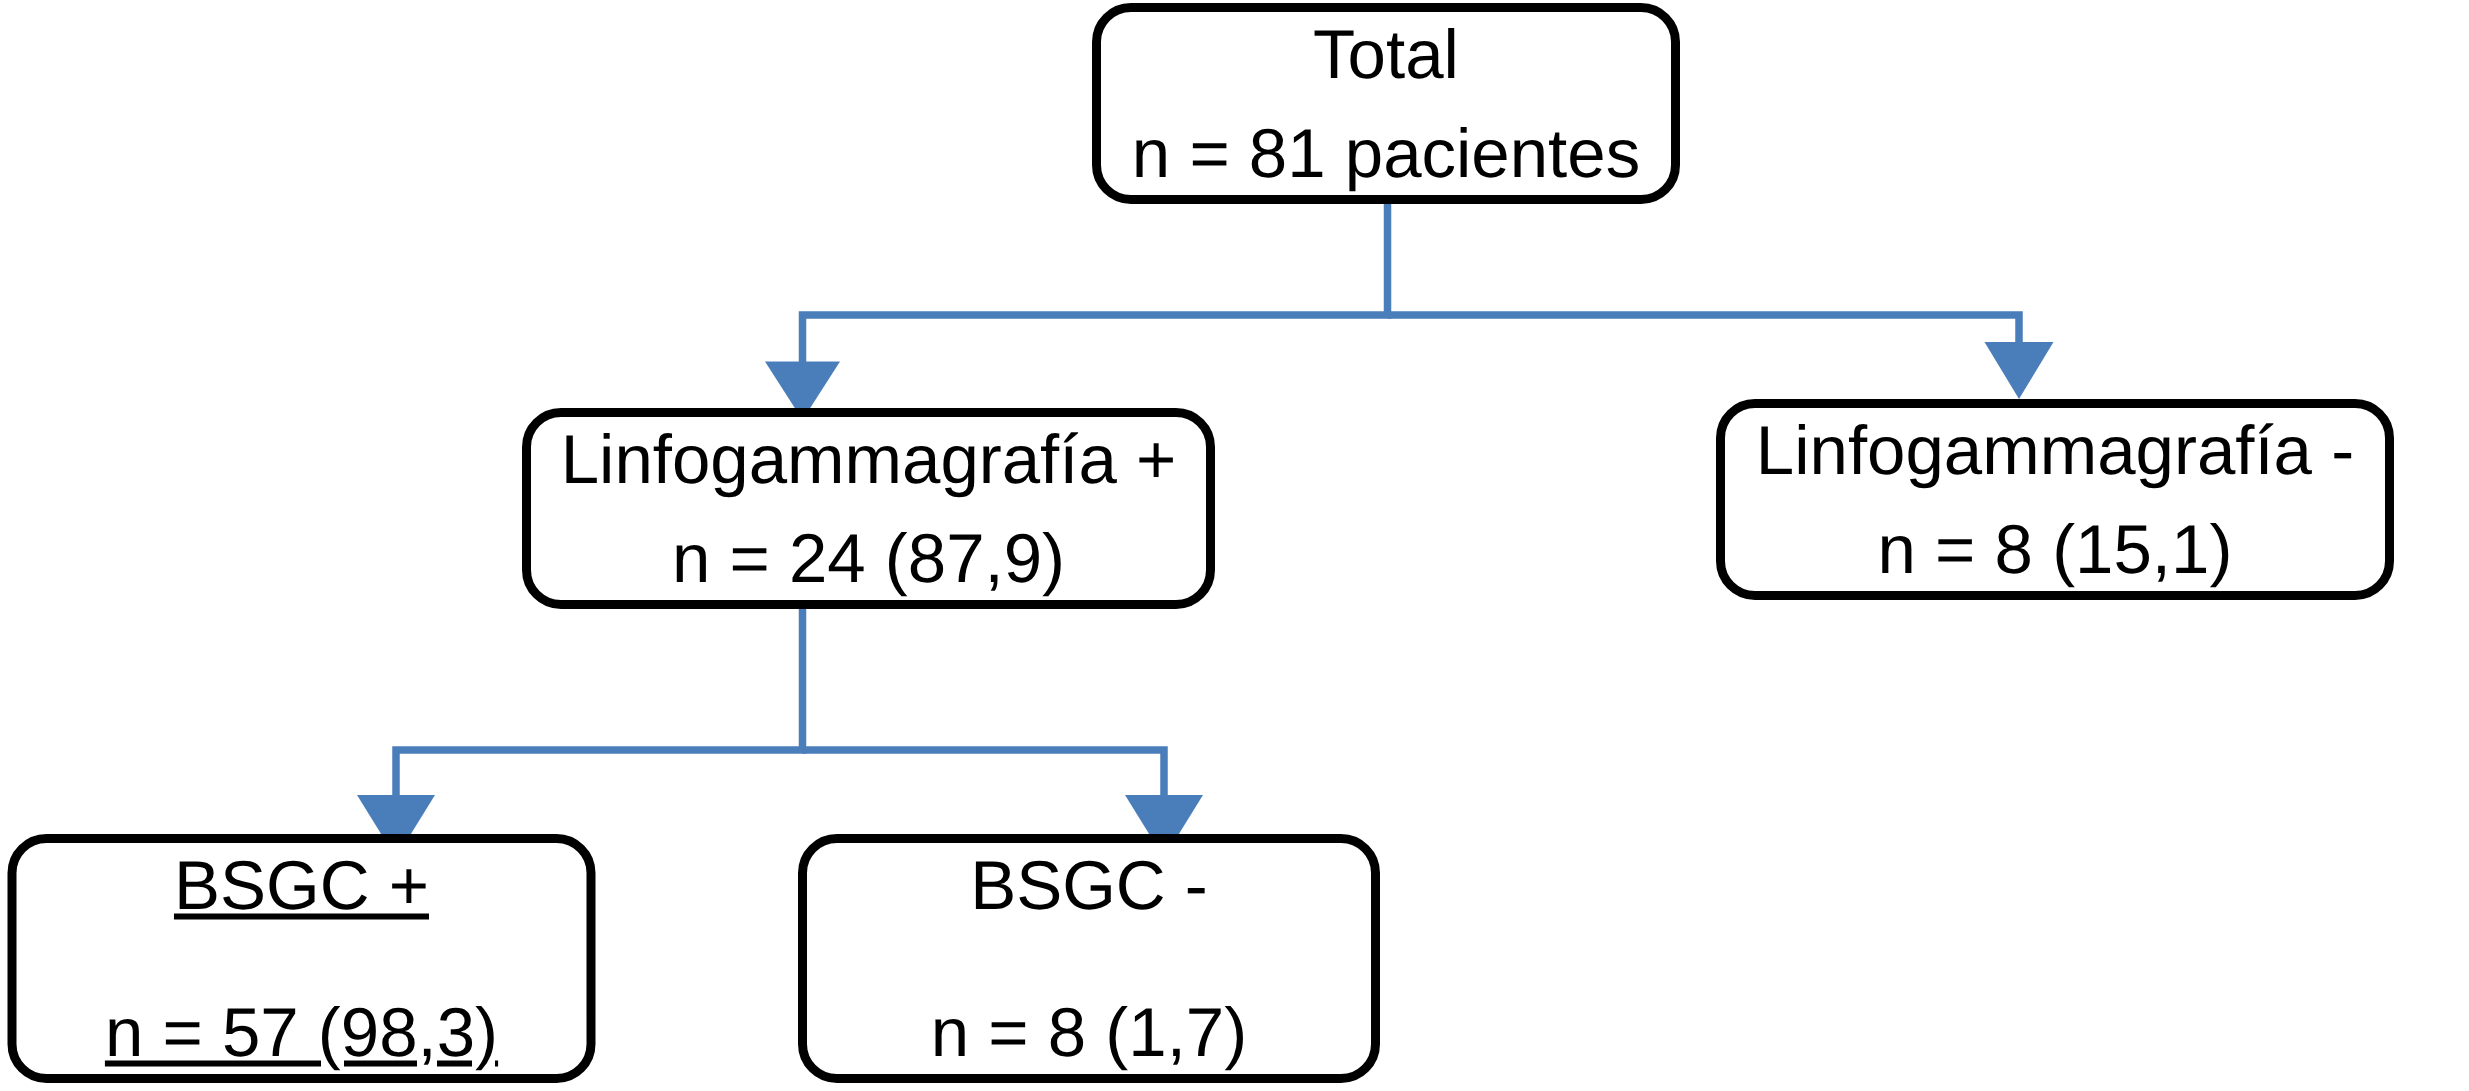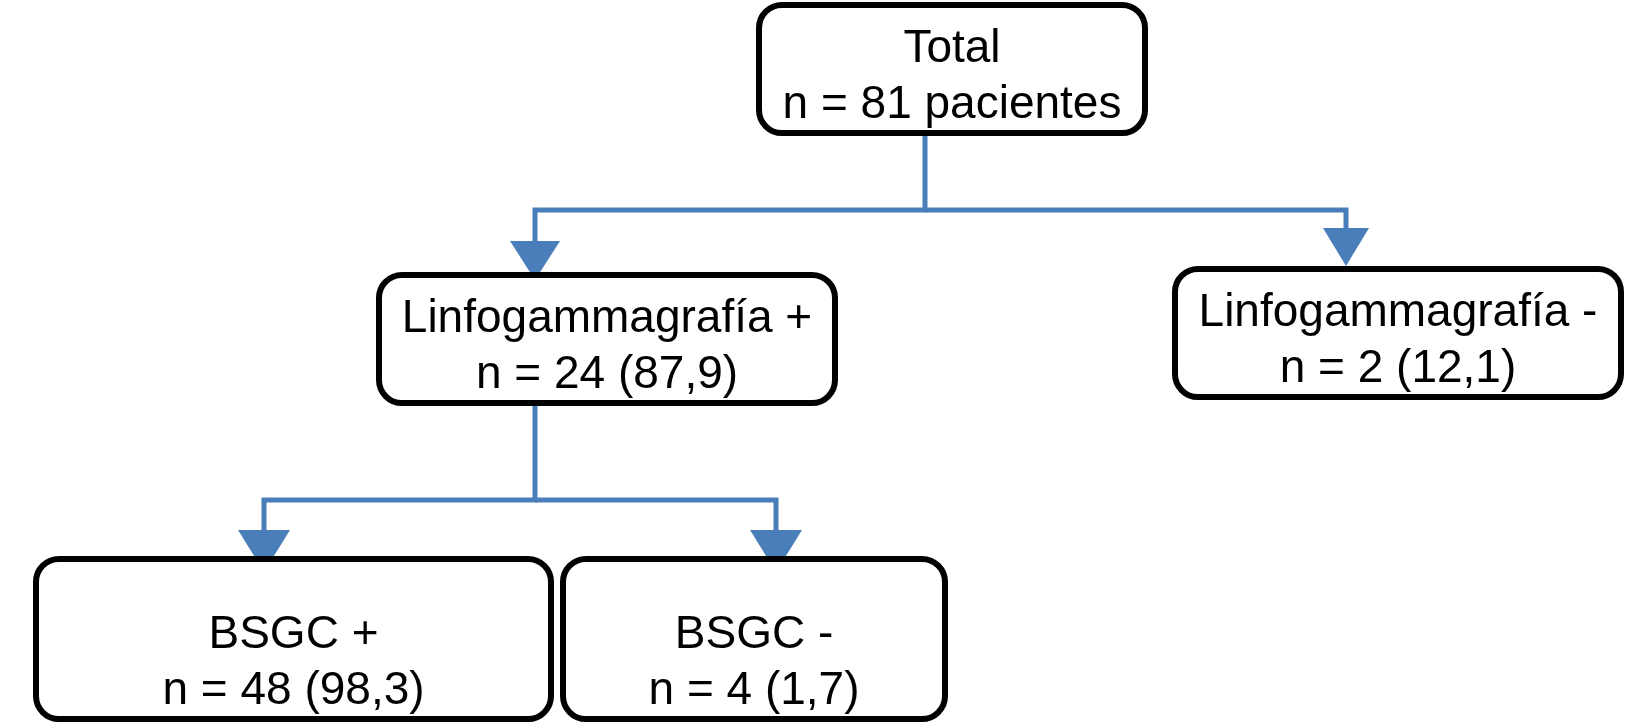--- a/index.html
+++ b/index.html
@@ -27,29 +27,28 @@
   }
   .node {
     position: absolute;
     box-sizing: border-box;
     background: #ffffff;
     border: 6px solid #000000;
     border-radius: 26px;
     display: flex;
     flex-direction: column;
     align-items: center;
-    justify-content: flex-end;
+    justify-content: space-between;
     text-align: center;
     color: #000000;
     font-family: "Liberation Sans", sans-serif;
     font-size: 46px;
     line-height: 1.22;
     letter-spacing: 0px;
     white-space: nowrap;
-    margin-left: 28px;
   }
   .node .line1,
   .node .line2 {
     display: block;
   }
 </style>
 </head>
 <body>
 
 <div id="canvas">
@@ -87,26 +86,26 @@
     <span class="line2">n = 81 pacientes</span>
   </div>
 
   <div class="node" style="left:348px; top:272px; width:462px; height:134px;">
     <span class="line1">Linfogammagrafía +</span>
     <span class="line2">n = 24 (87,9)</span>
   </div>
 
   <div class="node" style="left:1144px; top:266px; width:452px; height:134px;">
     <span class="line1">Linfogammagrafía -</span>
-    <span class="line2">n = 2 (12,1)</span>
+    <span class="line2">n = 8 (15,1)</span>
   </div>
 
-  <div class="node" style="left:5px; top:556px; width:521px; height:166px;">
+  <div class="node" style="left:5px; top:556px; width:392px; height:166px;text-decoration:underline;">
     <span class="line1">BSGC +</span>
-    <span class="line2">n = 48 (98,3)</span>
+    <span class="line2">n = 57 (98,3)</span>
   </div>
 
   <div class="node" style="left:532px; top:556px; width:388px; height:166px;">
     <span class="line1">BSGC -</span>
-    <span class="line2">n = 4 (1,7)</span>
+    <span class="line2">n = 8 (1,7)</span>
   </div>
 
 </div>
 
 </body></html>

